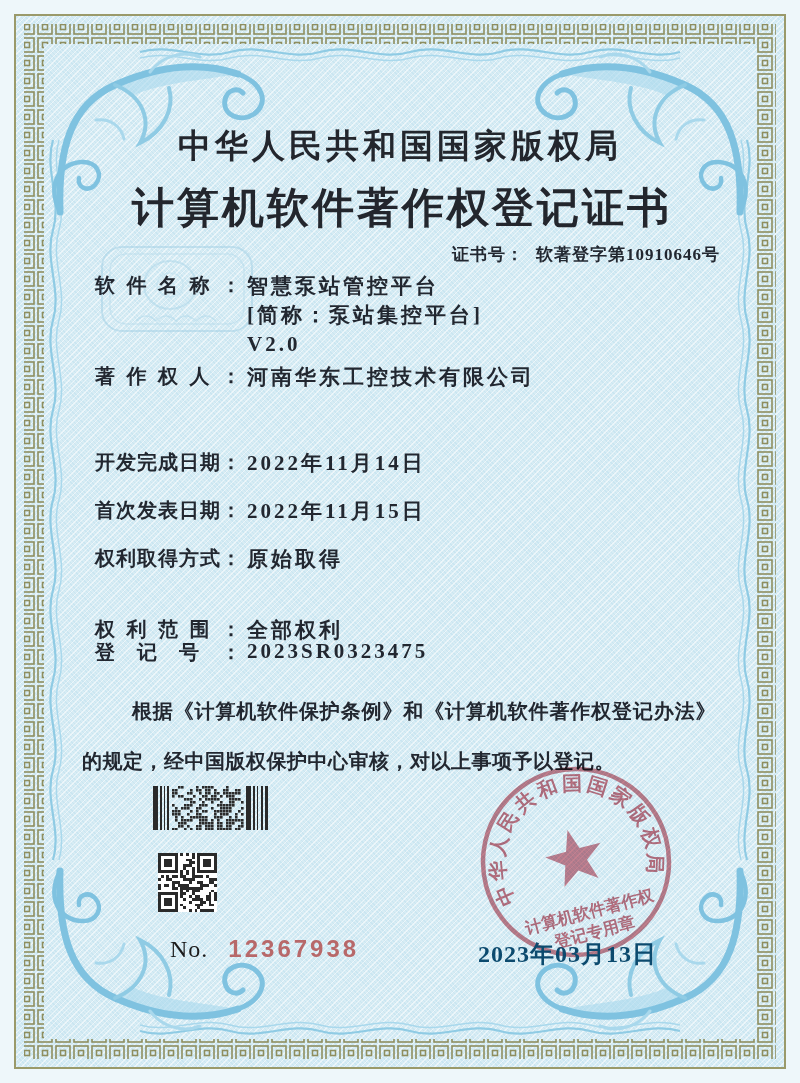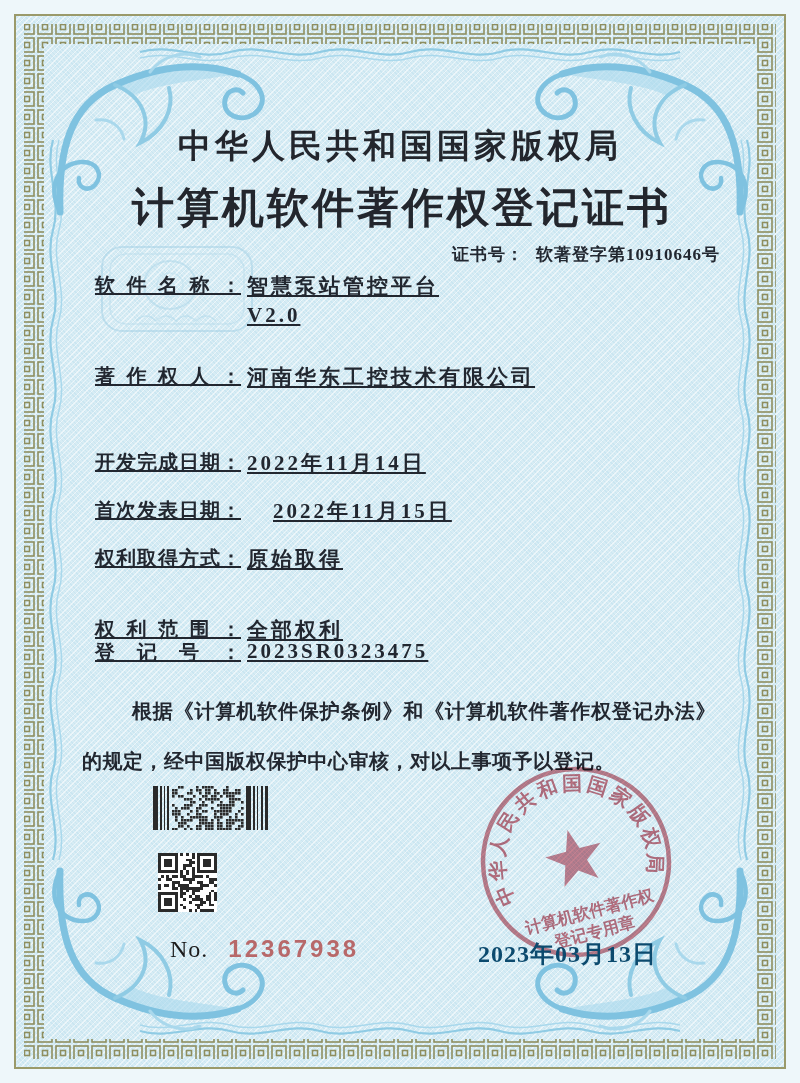--- a/index.html
+++ b/index.html
@@ -35,21 +35,21 @@
     font-size:33px;font-weight:bold;letter-spacing:4px;color:#23262d;
   }
   .cert-title{
     left:4px;right:0;top:180px;text-align:center;
     font-size:42px;font-weight:bold;letter-spacing:3px;color:#23262d;
   }
   .cert-no{
     top:243px;right:80px;font-size:17px;font-weight:bold;letter-spacing:1px;
   }
   .cert-no .gap{display:inline-block;width:12px;}
-  .frow{left:95px;display:flex;align-items:flex-start;text-decoration:underline;}
+  .frow{left:95px;display:flex;align-items:flex-start;}
   .flabel{
     display:inline-block;width:146px;
     font-size:20px;font-weight:bold;
     text-align:justify;text-align-last:justify;
     flex:0 0 146px;
   }
   .fvalue{
     margin-left:6px;font-size:21px;font-weight:bold;letter-spacing:3px;
   }
   .vlines div{line-height:29px;}
@@ -130,34 +130,35 @@
   <div class="abs cert-title">计算机软件著作权登记证书</div>
 
   <div class="abs cert-no">
     <span>证书号：</span><span class="gap"></span><span>软著登字第10910646号</span>
   </div>
 
   <div class="abs frow" style="top:272px;">
     <span class="flabel">软件名称：</span>
     <span class="fvalue vlines">
       <div>智慧泵站管控平台</div>
+      <div>[简称：泵站集控平台]</div>
       <div>V2.0</div>
     </span>
   </div>
 
   <div class="abs frow" style="top:363px;">
     <span class="flabel">著作权人：</span>
     <span class="fvalue">河南华东工控技术有限公司</span>
   </div>
 
   <div class="abs frow" style="top:449px;">
     <span class="flabel">开发完成日期：</span>
     <span class="fvalue">2022年11月14日</span>
   </div>
-  <div class="abs frow" style="top:497px;gap:26px;">
+  <div class="abs frow" style="top:497px;">
     <span class="flabel">首次发表日期：</span>
     <span class="fvalue">2022年11月15日</span>
   </div>
   <div class="abs frow" style="top:545px;">
     <span class="flabel">权利取得方式：</span>
     <span class="fvalue">原始取得</span>
   </div>
   <div class="abs frow" style="top:616px;">
     <span class="flabel">权利范围：</span>
     <span class="fvalue">全部权利</span>

